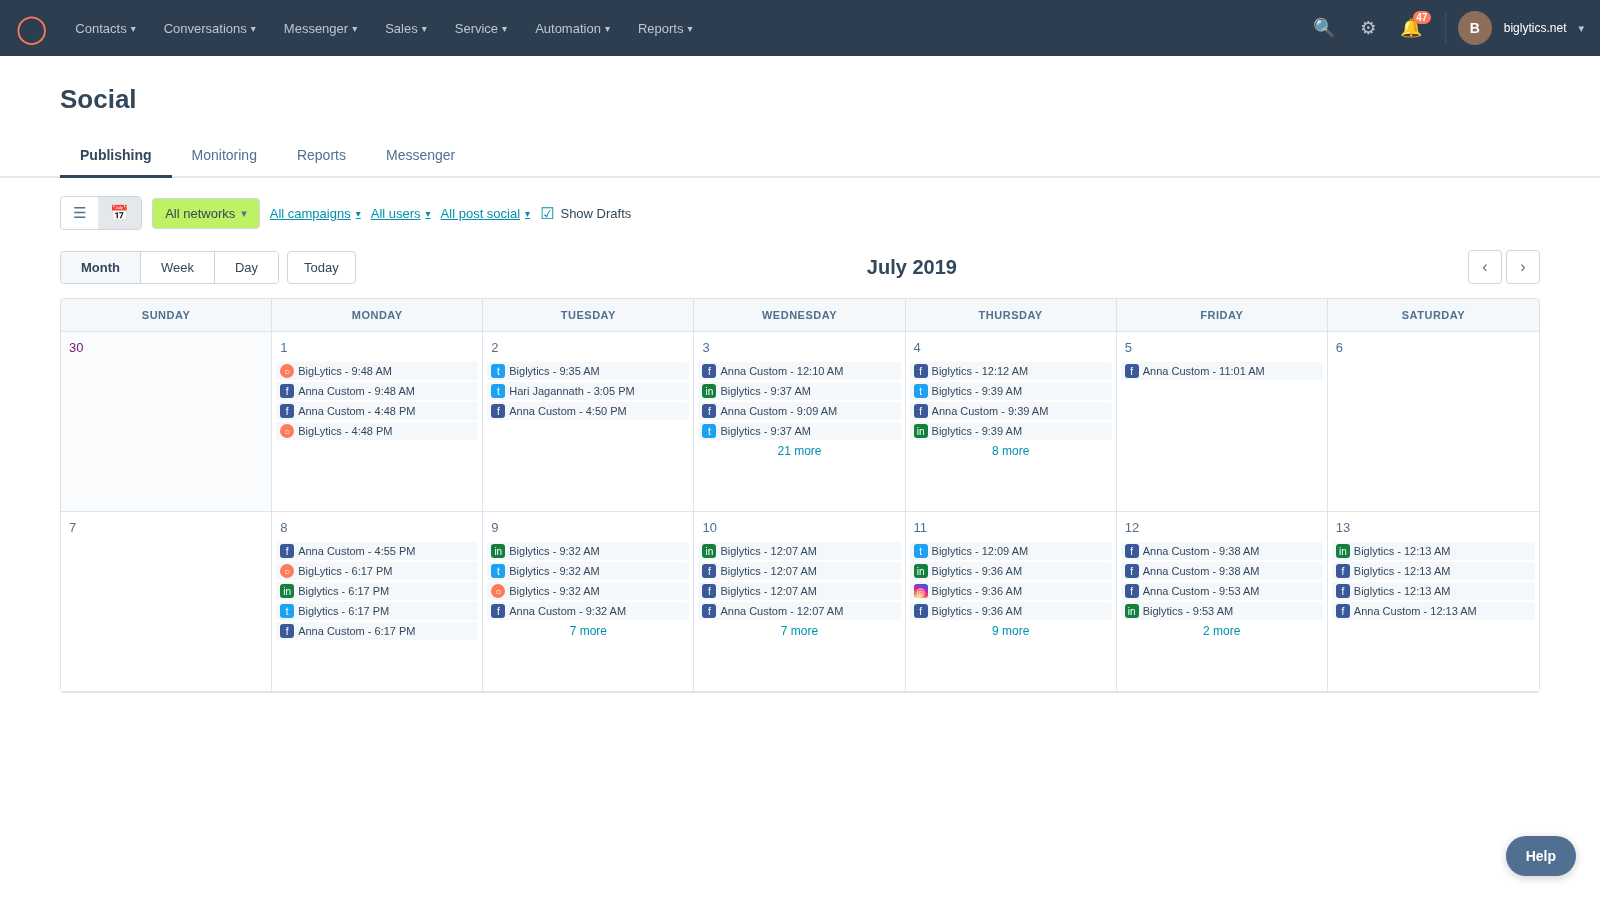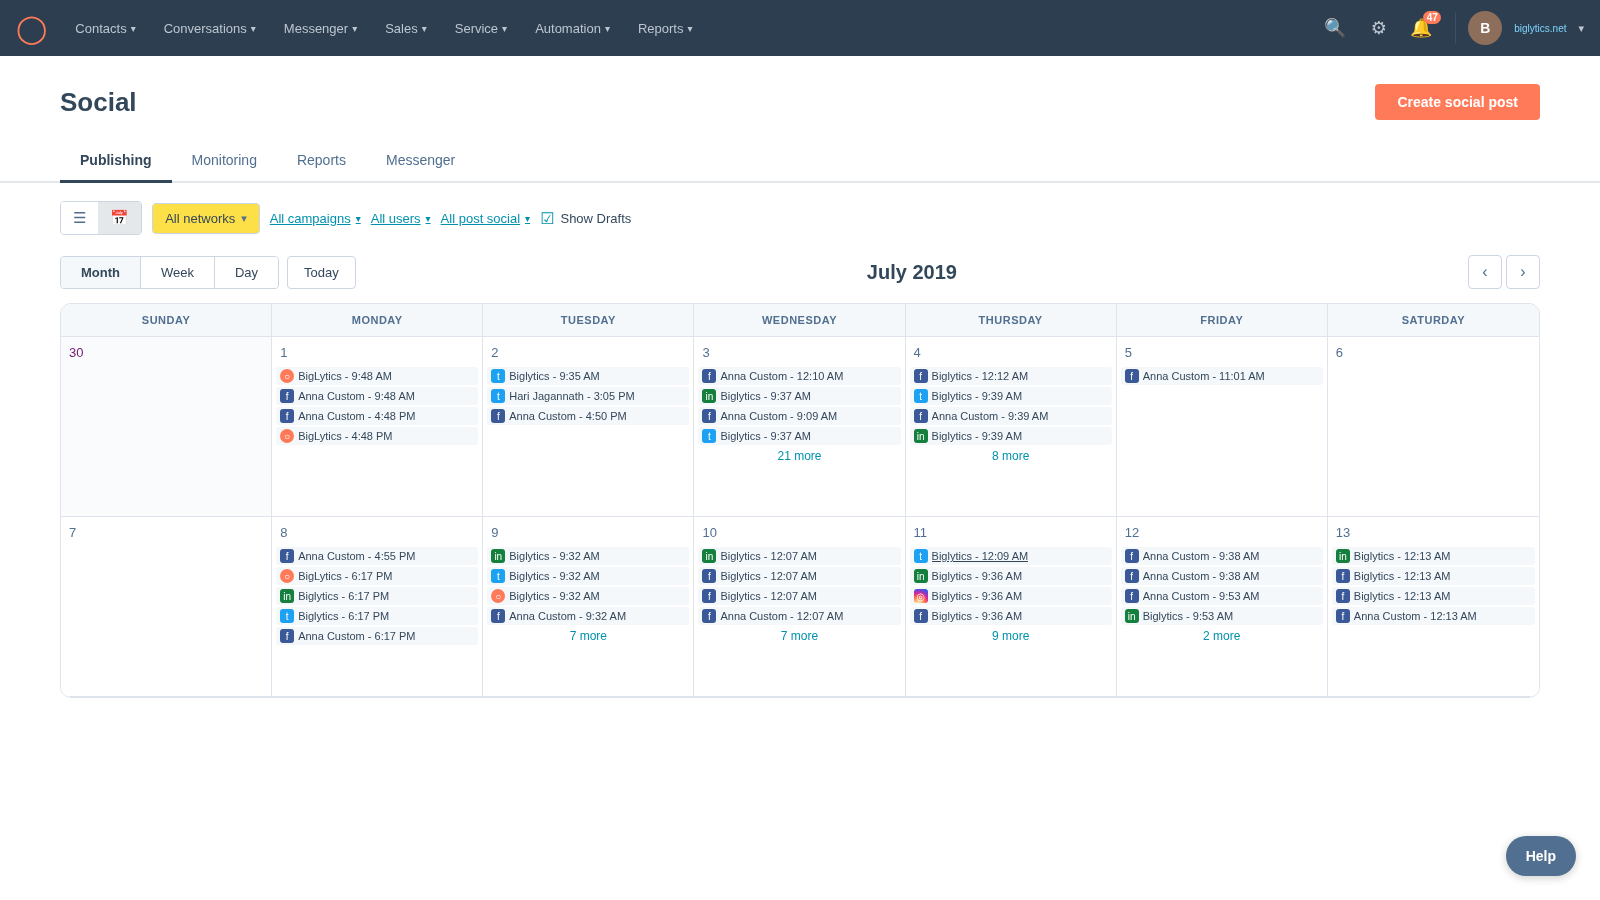--- a/index.html
+++ b/index.html
@@ -32,21 +32,21 @@
       font-size: 10px; padding: 1px 0;
       position: absolute; top: 2px; right: 2px;
       font-weight: 700; min-width: 18px; text-align: center;
     }
     .topnav-avatar {
       width: 34px; height: 34px; border-radius: 50%; background: #8c6e5a;
       display: inline-block; overflow: hidden; cursor: pointer;
       display: flex; align-items: center; justify-content: center;
       color: #fff; font-size: 14px; font-weight: 600;
     }
-    .topnav-account { color: #7dd3fc; font-size: 10px; padding: 0 8px; cursor: pointer; }
+    .topnav-account { color: #ffffff; font-size: 12px; padding: 0 8px; cursor: pointer; }
 
     
     .main-wrap { background: #fff; min-height: calc(100vh - 56px); }
 
     
     .page-header {
       display: flex; align-items: center; justify-content: space-between;
       padding: 28px 60px 20px 60px;
     }
     .page-title { font-size: 26px; font-weight: 600; color: #33475b; }
@@ -76,21 +76,21 @@
     .view-toggle { display: flex; border: 1px solid #cbd6e2; border-radius: 4px; overflow: hidden; }
     .view-btn {
       padding: 7px 12px; background: #fff; border: none;
       cursor: pointer; color: #516f90; font-size: 15px;
     }
     .view-btn.active { background: #e5e8eb; }
 
     .filter-select {
       display: flex; align-items: center; gap: 6px;
       border: 1px solid #cbd6e2; border-radius: 4px;
-      padding: 7px 12px; cursor: pointer; background: #fde047;
+      padding: 7px 12px; cursor: pointer; background: #bef264;
       font-size: 13px; color: #33475b; font-weight: 500;
     }
     .filter-select .chevron { color: #516f90; font-size: 11px; }
     .filter-link {
       display: flex; align-items: center; gap: 5px;
       color: #0091ae; font-size: 13px; cursor: pointer;
       font-weight: 500; text-decoration: underline;
     }
     .filter-link .chevron { font-size: 10px; }
     .show-drafts {
@@ -120,21 +120,21 @@
     .nav-arrows { display: flex; gap: 4px; }
     .nav-arrow {
       width: 34px; height: 34px; background: #fff;
       border: 1px solid #cbd6e2; border-radius: 4px;
       cursor: pointer; font-size: 16px; color: #516f90;
       display: flex; align-items: center; justify-content: center;
     }
 
     
     .calendar-wrap { padding: 0 60px 40px 60px; }
-    .cal-grid { border: 1px solid #dfe3eb; border-radius: 11px; overflow: hidden; }
+    .cal-grid { border: 1px solid #dfe3eb; border-radius: 4px; overflow: hidden; }
     .cal-header {
       display: grid; grid-template-columns: repeat(7, 1fr);
       background: #f5f8fa; border-bottom: 1px solid #dfe3eb;
     }
     .cal-header-cell {
       text-align: center; padding: 10px 4px;
       font-size: 11px; font-weight: 700; color: #516f90;
       letter-spacing: 0.5px; text-transform: uppercase;
       border-right: 1px solid #dfe3eb;
     }
@@ -216,21 +216,20 @@
   <span style="width:1px;height:32px;background:#3d4f61;margin:0 8px;"></span>
   <span class="topnav-avatar">B</span>
   <span class="topnav-account">biglytics.net</span>
   <span class="topnav-chevron" style="color:#bdc6d0;font-size:11px;">▾</span>
 </nav>
 
 <div class="main-wrap">
 
   <div class="page-header">
     <h1 class="page-title">Social</h1>
-    <button class="btn-create">Create social post</button>
   </div>
 
   <div class="tabs-bar">
     <div class="tab-item active">Publishing</div>
     <div class="tab-item">Monitoring</div>
     <div class="tab-item">Reports</div>
     <div class="tab-item">Messenger</div>
   </div>
 
   <div class="filters-bar">
@@ -436,21 +435,21 @@
             <div class="cal-event">
               <span class="evt-icon evt-fb">f</span>
               <span style="overflow: hidden; text-overflow: ellipsis;">Anna Custom - 12:07 AM</span>
             </div>
             <div class="more-link">7 more</div>
           </div>
           <div class="cal-cell">
             <div class="cal-day-num">11</div>
             <div class="cal-event">
               <span class="evt-icon evt-tw">t</span>
-              <span style="overflow: hidden; text-overflow: ellipsis; text-decoration: underline;">Biglytics - 12:09 AM</span>
+              <span style="overflow: hidden; text-overflow: ellipsis;">Biglytics - 12:09 AM</span>
             </div>
             <div class="cal-event">
               <span class="evt-icon evt-li">in</span>
               <span style="overflow: hidden; text-overflow: ellipsis;">Biglytics - 9:36 AM</span>
             </div>
             <div class="cal-event">
               <span class="evt-icon evt-ig">◎</span>
               <span style="overflow: hidden; text-overflow: ellipsis;">Biglytics - 9:36 AM</span>
             </div>
             <div class="cal-event">

